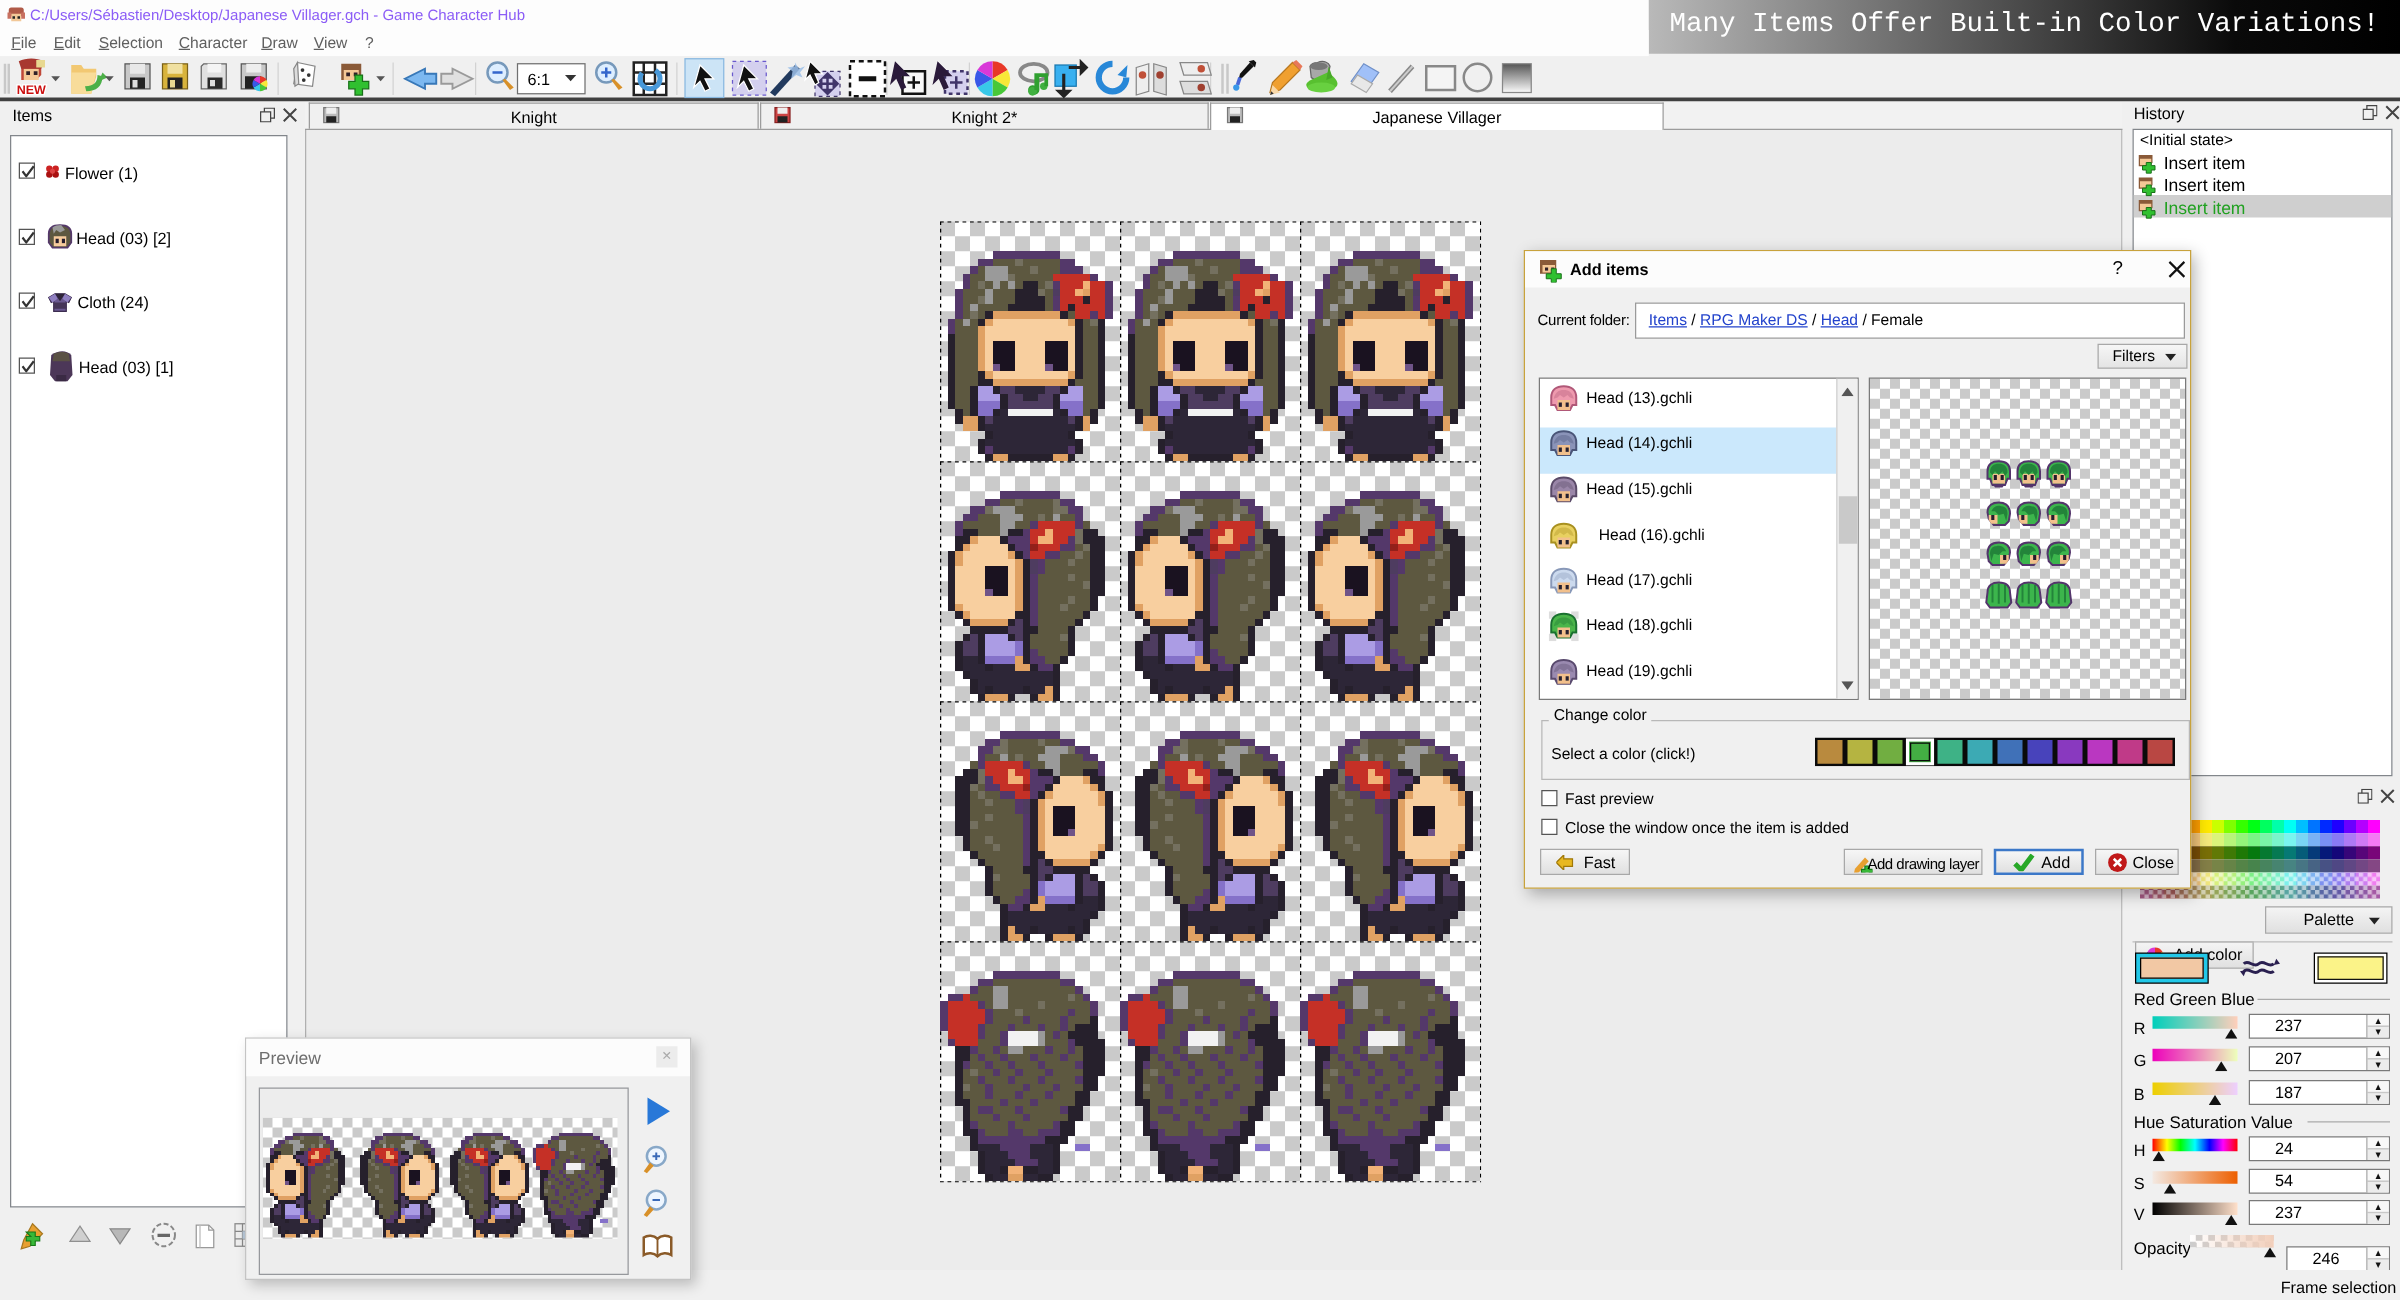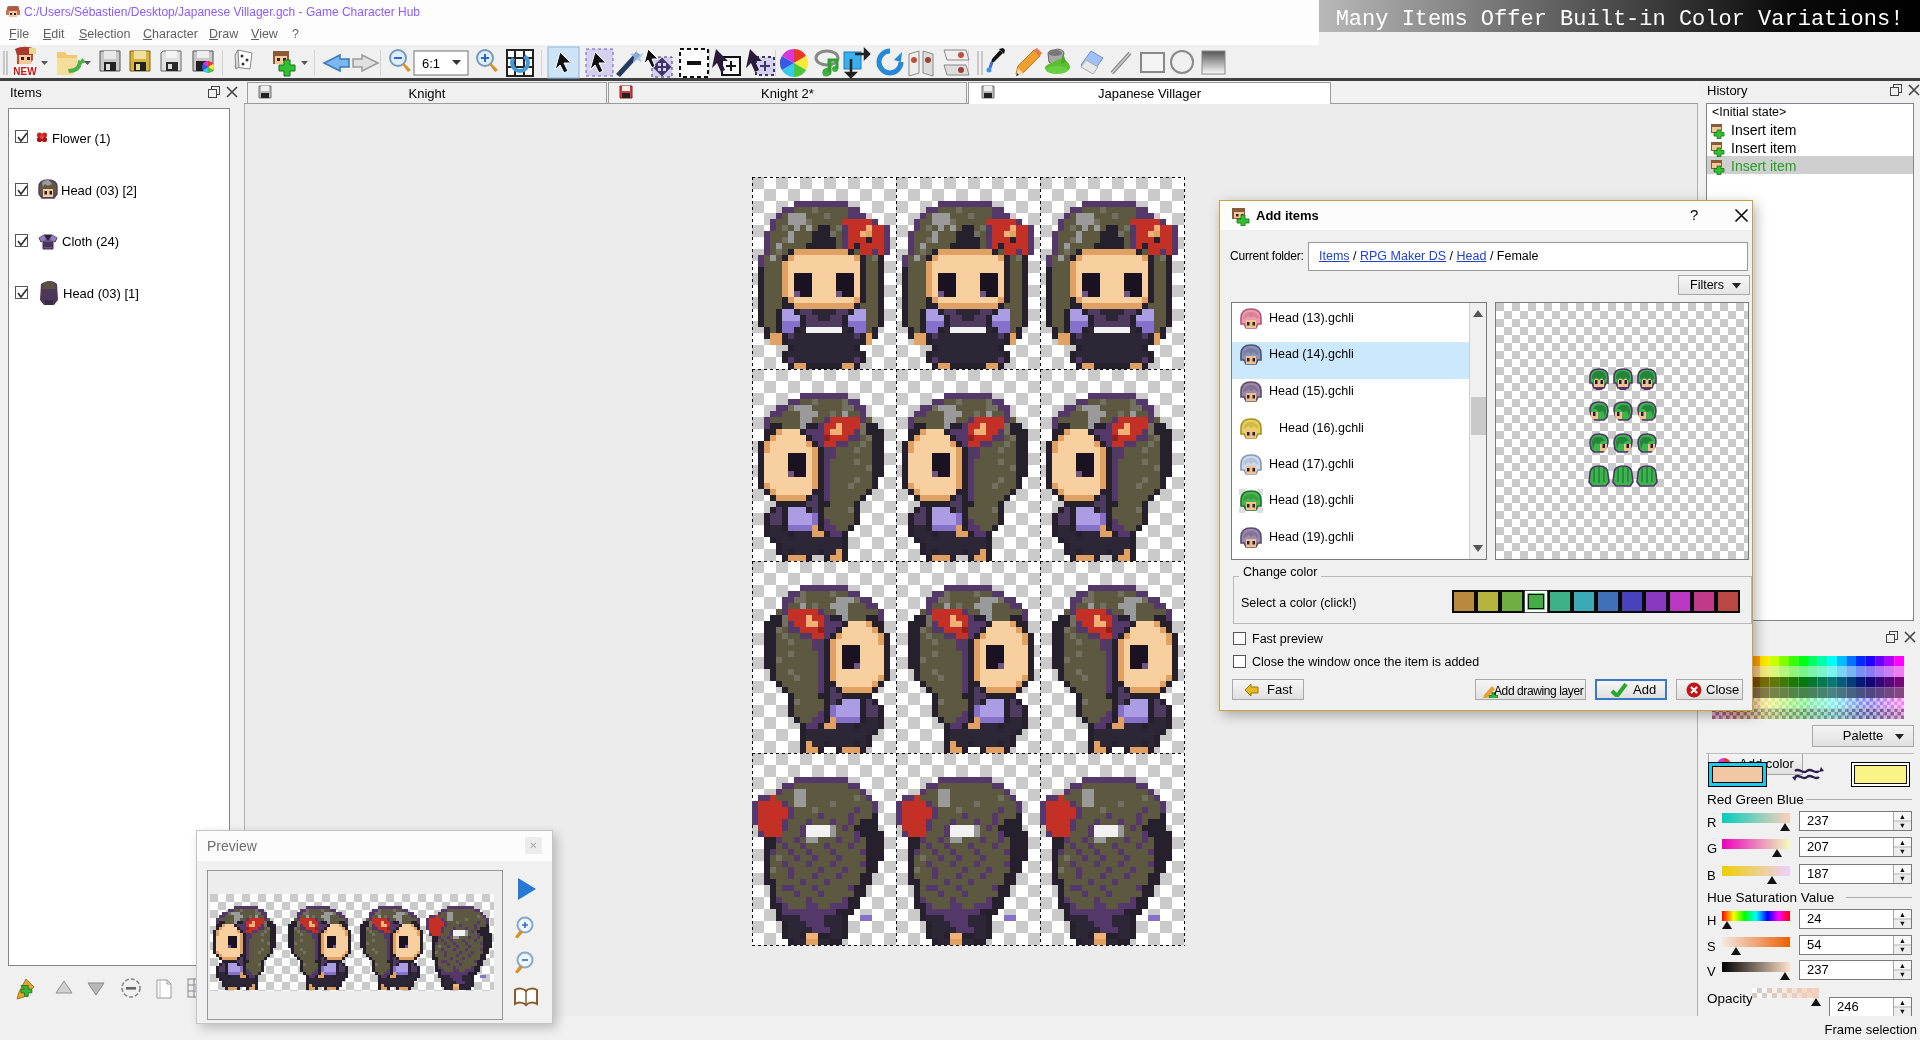--- a/index.html
+++ b/index.html
@@ -9,21 +9,21 @@
 .ck8{background-image:conic-gradient(#fff 25%,#cacaca 0 50%,#fff 0 75%,#cacaca 0);background-size:16px 16px}
 .panelhead{font-size:13px;color:#000}
 .listbox{background:#fff;border:1px solid #82868b}
 svg{display:block}
 svg text{font-family:"Liberation Sans",sans-serif}
 .mono{font-family:"Liberation Mono",monospace}
 svg .K{fill:#26202c}svg .P{fill:#54386a}svg .H{fill:#5d5840}svg .G{fill:#9a9a9a}svg .g{fill:#74705f}svg .R{fill:#c53026}svg .r{fill:#93201a}svg .O{fill:#f2b277}svg .S{fill:#f8cf9f}svg .s{fill:#e0a163}svg .E{fill:#1a1220}svg .e{fill:#6f5387}svg .W{fill:#f2f2f2}svg .L{fill:#ab9ce4}svg .l{fill:#8571c9}svg .D{fill:#4e3c60}svg .B{fill:#2d2637}
 .lnk{color:#2343cc;text-decoration:underline}
 .btn{position:absolute;height:21px;background:linear-gradient(#f6f6f6,#e0e0e0);border:1px solid #a8a8a8;font-size:13px}
 .spin{width:113px;height:20px;background:#fff;border:1px solid #7a7a7a;line-height:18px;font-size:13px}
-.spin span{margin-left:7px}
+.spin span{margin-left:20px}
 .spin::after{content:"▴\a▾";white-space:pre;position:absolute;right:0;top:0;width:17px;height:18px;border-left:1px solid #a8a8a8;font-size:8.5px;line-height:9px;text-align:center;color:#111;background:linear-gradient(#f8f8f8 45%,#c8c8c8 48% 52%,#ececec 55%)}
 
 </style></head>
 <body>
 <svg width="0" height="0" style="position:absolute">
     <defs>
       <g id="sd">
         <rect class="P" x="7" y="4" width="9" height="1"></rect>
         <rect class="P" x="5" y="5" width="2" height="1"></rect>
         <rect class="H" x="7" y="5" width="3" height="1"></rect>
@@ -707,21 +707,21 @@
       <rect x="2" y="2" width="12" height="7" rx="2" fill="#b05a48"></rect>
       <rect x="4" y="7" width="8" height="6" fill="#f2c898"></rect>
       <rect x="5" y="9" width="2" height="2" fill="#222"></rect>
       <rect x="9" y="9" width="2" height="2" fill="#222"></rect>
       <rect x="1" y="6" width="3" height="5" fill="#c87060"></rect>
       <rect x="12" y="6" width="3" height="5" fill="#c87060"></rect>
     </svg>
 </div>
 <div class="abs" style="left:24px;top:5px;font-size:12px;color:#8b5cf6;line-height:15px">C:/Users/Sébastien/Desktop/Japanese Villager.gch - Game Character Hub</div>
 
-<div class="abs mono" style="left:1319px;top:0;width:601px;height:32px;background:linear-gradient(90deg,#b9b9b9,#0a0a0a 78%,#000);color:#fff;font-size:22px;line-height:40px;text-align:center;letter-spacing:0">Many Items Offer Built-in Color Variations!</div>
+<div class="abs mono" style="left:1319px;top:0;width:601px;height:43px;background:linear-gradient(90deg,#b9b9b9,#0a0a0a 78%,#000);color:#fff;font-size:22px;line-height:40px;text-align:center;letter-spacing:0">Many Items Offer Built-in Color Variations!</div>
 
 <div class="abs" style="left:0;top:24px;width:1319px;height:21px;background:#fdfdfd"></div>
 <div class="abs" style="left:0;top:24px;height:21px;line-height:21px;font-size:12.5px;color:#5f5f5f">
 <span style="position:absolute;left:9px"><u>F</u>ile</span>
 <span style="position:absolute;left:43px"><u>E</u>dit</span>
 <span style="position:absolute;left:79px"><u>S</u>election</span>
 <span style="position:absolute;left:143px"><u>C</u>haracter</span>
 <span style="position:absolute;left:209px"><u>D</u>raw</span>
 <span style="position:absolute;left:251px"><u>V</u>iew</span>
 <span style="position:absolute;left:292px">?</span>

